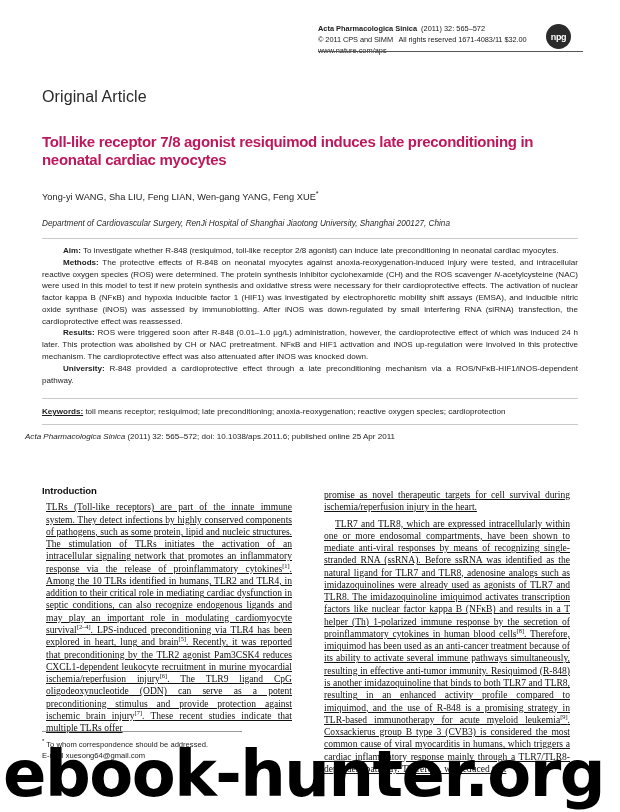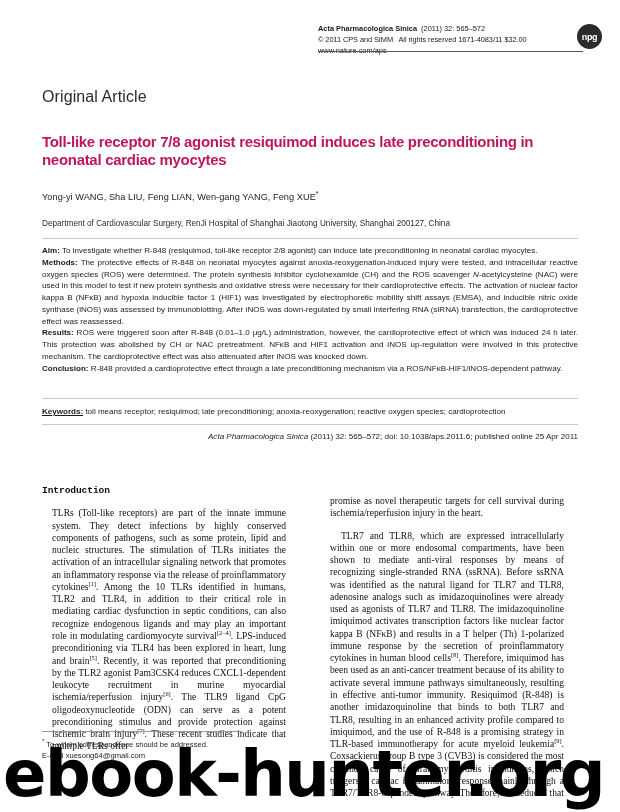--- a/index.html
+++ b/index.html
@@ -43,21 +43,21 @@
     position: absolute;
     left: 318px;
     top: 50.5px;
     width: 265px;
     height: 1px;
     background: #555;
   }
 
   .npg-logo {
     position: absolute;
-    left: 577px;
+    left: 546px;
     top: 24px;
     width: 25px;
     height: 25px;
     border-radius: 50%;
     background: #2b2b2b;
     color: #fff;
     font-size: 9px;
     font-weight: bold;
     letter-spacing: -0.3px;
     display: flex;
@@ -100,20 +100,21 @@
   }
   .authors sup { font-size: 7px; vertical-align: super; }
 
   
   .affiliation {
     position: absolute;
     left: 42px;
     top: 219px;
     width: 530px;
     font-size: 8.2px;
+    font-style: italic;
     color: #2a2a2a;
   }
 
   .rule-light {
     position: absolute;
     left: 42px;
     width: 536px;
     height: 1px;
     background: #c9c9c9;
   }
@@ -126,70 +127,69 @@
     position: absolute;
     left: 42px;
     top: 245px;
     width: 536px;
     font-size: 8.05px;
     line-height: 1.465;
     color: #1c1c1c;
     text-align: justify;
   }
   .abstract p { margin: 0 0 0 0; }
-  .abstract b { font-weight: bold; }
+  .abstract b { font-weight: bold; margin-left: 21px; }
   .abstract i { font-style: italic; }
 
   
   .keywords {
     position: absolute;
     left: 42px;
     top: 406px;
     width: 536px;
     font-size: 8.05px;
     line-height: 1.45;
     color: #1c1c1c;
   }
   .keywords b { font-weight: bold; text-decoration: underline; }
 
   
   .citation {
     position: absolute;
-    left: 42px;
+    left: 25px;
     top: 432px;
     width: 536px;
     font-size: 8.05px;
     color: #1c1c1c;
-    text-align: right;
   }
   .citation i { font-style: italic; }
 
   
   .col {
     position: absolute;
     top: 485px;
     width: 254px;
     font-family: "Liberation Serif", serif;
     font-size: 9.55px;
     line-height: 1.285;
     text-align: justify;
     color: #111;
   }
   .col-left  { left: 42px; }
   .col-right { left: 320px; }
 
   .sec-head {
-    font-family: Liberation Mono, monospace;
+    font-family: Liberation Sans, sans-serif;
     font-size: 9.6px;
     font-weight: bold;
     margin: 0 0 2px 0;
     text-align: left;
     letter-spacing: -0.1px;
   }
-  .col p { margin: 10px; }
+  .col p { margin: 4px; text-decoration: underline; }
   .col p.indent { text-indent: 11px; }
   .col sup { font-size: 6.4px; vertical-align: super; line-height: 0; }
 
   
   .footnote-rule {
     position: absolute;
     left: 42px;
     top: 731px;
     width: 200px;
     height: 1px;
@@ -244,21 +244,21 @@
   <div class="authors"><span>Yong-yi WANG, Sha LIU, Feng LIAN, Wen-gang YANG, Feng XUE</span><sup>*</sup></div>
 
   <div class="affiliation">Department of Cardiovascular Surgery, RenJi Hospital of Shanghai Jiaotong University, Shanghai 200127, China</div>
 
   <div class="rule-light rule-abstract-top"></div>
 
   <div class="abstract">
     <p><b>Aim:</b><span> To investigate whether R-848 (resiquimod, toll-like receptor 2/8 agonist) can induce late preconditioning in neonatal cardiac myocytes.</span></p>
     <p><b>Methods:</b><span> The protective effects of R-848 on neonatal myocytes against anoxia-reoxygenation-induced injury were tested, and intracellular reactive oxygen species (ROS) were determined.  The protein synthesis inhibitor cyclohexamide (CH) and the ROS scavenger </span><i>N</i><span>-acetylcysteine (NAC) were used in this model to test if new protein synthesis and oxidative stress were necessary for their cardioprotective effects.  The activation of nuclear factor kappa B (NFκB) and hypoxia inducible factor 1 (HIF1) was investigated by electrophoretic mobility shift assays (EMSA), and inducible nitric oxide synthase (iNOS) was assessed by immunoblotting.  After iNOS was down-regulated by small interfering RNA (siRNA) transfection, the cardioprotective effect was reassessed.</span></p>
     <p><b>Results:</b><span> ROS were triggered soon after R-848 (0.01–1.0 μg/L) administration, however, the cardioprotective effect of which was induced 24 h later.  This protection was abolished by CH or NAC pretreatment.  NFκB and HIF1 activation and iNOS up-regulation were involved in this protective mechanism.  The cardioprotective effect was also attenuated after iNOS was knocked down.</span></p>
-    <p><b>Conclusion:</b><span> R-848 provided a cardioprotective effect through a late preconditioning mechanism via a ROS/NFκB-HIF1/iNOS-dependent pathway.</span></p>
+    <p><b>University:</b><span> R-848 provided a cardioprotective effect through a late preconditioning mechanism via a ROS/NFκB-HIF1/iNOS-dependent pathway.</span></p>
   </div>
 
   <div class="rule-light rule-keywords-top"></div>
 
   <div class="keywords"><b>Keywords:</b><span> toll means receptor; resiquimod; late preconditioning; anoxia-reoxygenation; reactive oxygen species; cardioprotection</span></div>
 
   <div class="rule-light rule-citation-top"></div>
 
   <div class="citation"><i>Acta Pharmacologica Sinica</i><span> (2011) 32: 565–572; doi: 10.1038/aps.2011.6; published online 25 Apr 2011</span></div>
 

